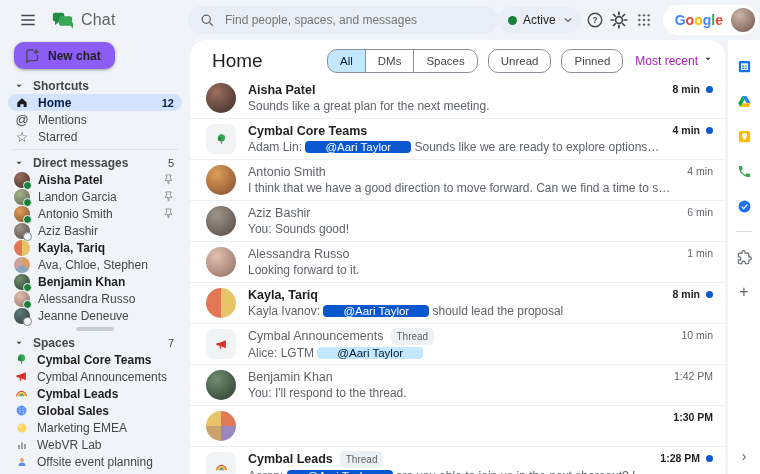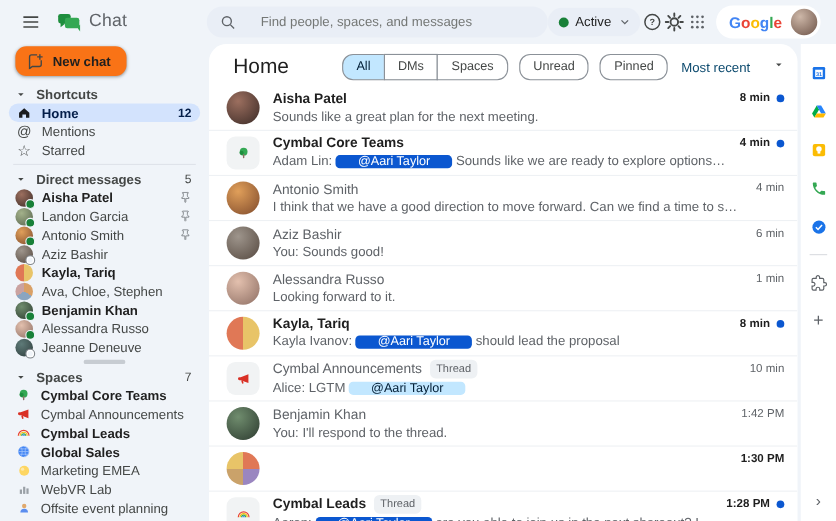--- a/index.html
+++ b/index.html
@@ -2,42 +2,42 @@
 <html><head>
 <meta charset="utf-8">
 <style>
   html,body{margin:0;padding:0;}
   body{width:760px;height:474px;overflow:hidden;font-family:"Liberation Sans","DejaVu Sans",sans-serif;background:#f0f4f9;-webkit-font-smoothing:antialiased;}
   .app{width:760px;height:474px;display:flex;flex-direction:column;}
   svg{display:block;}
   .glyph{display:inline-block;line-height:1;}
 
   
-  .topbar{height:40px;flex:0 0 40px;display:flex;align-items:center;padding:0 12px 0 16px;}
+  .topbar{height:40px;flex:0 0 40px;display:flex;align-items:center;padding:0 0 0 16px;}
   .tb-left{display:flex;align-items:center;gap:12px;flex:0 0 172px;}
   .menu-btn{width:24px;height:24px;display:flex;align-items:center;justify-content:center;cursor:pointer;}
   .logo-wrap{display:flex;align-items:center;gap:8px;}
   .app-name{font-size:16px;color:#5f6368;letter-spacing:.2px;}
-  .searchbar{flex:0 0 286px;height:28px;background:#e9eef6;border-radius:14px;display:flex;align-items:center;gap:20px;padding:0 12px;}
+  .searchbar{flex:0 0 286px;height:28px;background:#e9eef6;border-radius:14px;display:flex;align-items:center;gap:8px;padding:0 12px;}
   .searchbar input{flex:1;border:none;outline:none;background:transparent;font-size:12px;color:#1f1f1f;font-family:inherit;}
   .searchbar input::placeholder{color:#747775;}
   .tb-spacer{flex:1;}
   .status-pill{height:26px;border-radius:13px;background:#e9eef6;display:flex;align-items:center;gap:6px;padding:0 8px 0 10px;font-size:12px;color:#1f1f1f;cursor:pointer;}
   .status-dot{width:9px;height:9px;border-radius:50%;background:#188038;}
   .tb-icon{width:28px;height:28px;display:flex;align-items:center;justify-content:center;border-radius:50%;cursor:pointer;margin-left:2px;}
   .account-pill{height:30px;margin:0 2px 0 8px;border-radius:15px;background:#fff;display:flex;align-items:center;gap:8px;padding:0 3px 0 12px;cursor:pointer;}
   .wordmark{font-size:14px;font-weight:bold;letter-spacing:0;display:flex;}
   .avatar-sm{width:24px;height:24px;border-radius:50%;background:radial-gradient(circle at 35% 30%,#cdb7a8,#6c5246);}
 
   
   .main-row{flex:1;display:flex;min-height:0;}
 
   
   .leftnav{flex:0 0 190px;display:flex;flex-direction:column;font-size:12px;color:#444746;overflow:hidden;}
-  .newchat{align-self:flex-start;margin:2px 0 8px 14px;background:#f97316;border:none;border-radius:10px;padding:6px 14px 6px 11px;display:flex;align-items:center;gap:8px;font-size:12px;font-weight:bold;color:#1f1f1f;font-family:inherit;cursor:pointer;box-shadow:0 1px 2px rgba(60,64,67,.3),0 1px 3px 1px rgba(60,64,67,.15);}
+  .newchat{align-self:flex-start;margin:2px 0 8px 14px;background:#8b5cf6;border:none;border-radius:10px;padding:6px 14px 6px 11px;display:flex;align-items:center;gap:8px;font-size:12px;font-weight:bold;color:#1f1f1f;font-family:inherit;cursor:pointer;box-shadow:0 1px 2px rgba(60,64,67,.3),0 1px 3px 1px rgba(60,64,67,.15);}
   .sec-header{display:flex;align-items:center;gap:9px;height:17px;padding:0 16px 0 14px;font-weight:bold;color:#444746;cursor:pointer;}
   .sec-header .count{margin-left:auto;font-size:11px;font-weight:normal;color:#444746;}
   .nav-item{display:flex;align-items:center;gap:8px;height:17px;margin:0 8px;padding:0 8px 0 6px;border-radius:9px;cursor:pointer;}
   .nav-item.selected{background:#d3e3fd;}
   .nav-item.selected .nav-label{color:#041e49;font-weight:bold;}
   .nav-item .nav-label{white-space:nowrap;overflow:hidden;text-overflow:ellipsis;flex:1;}
   .nav-item .nav-label.bold{font-weight:bold;color:#1f1f1f;}
   .nav-item .count{font-size:11px;font-weight:bold;color:#041e49;}
   .nav-icon{width:16px;height:16px;display:flex;align-items:center;justify-content:center;flex:0 0 16px;}
   .mini-avatar{position:relative;width:16px;height:16px;border-radius:50%;flex:0 0 16px;}
@@ -53,21 +53,21 @@
   .card{flex:1;min-width:0;background:#fff;border-radius:16px 16px 0 0;display:flex;flex-direction:column;overflow:hidden;}
   .card-header{display:flex;align-items:center;padding:9px 12px 5px 22px;}
   .page-title{font-size:19px;color:#1f1f1f;}
   .ch-spacer{flex:1;}
   .seg{display:flex;}
   .seg button{height:24px;padding:0 12px;border:1px solid #8b9198;background:#fff;color:#444746;font-size:11.5px;font-family:inherit;cursor:pointer;margin-left:-1px;}
   .seg button:first-child{border-radius:10px 0 0 10px;margin-left:0;}
   .seg button:last-child{border-radius:0 10px 10px 0;}
   .seg button.sel{background:#c2e7ff;border-color:#8b9198;color:#001d35;}
   .chip{height:24px;padding:0 12px;border:1px solid #8b9198;background:#fff;color:#444746;font-size:11.5px;font-family:inherit;border-radius:10px;margin-left:10px;cursor:pointer;}
-  .sortbtn{display:flex;align-items:flex-start;gap:21px;margin-left:12px;font-size:12px;color:#0c4a6e;cursor:pointer;white-space:nowrap;}
+  .sortbtn{display:flex;align-items:flex-start;gap:5px;margin-left:12px;font-size:12px;color:#a21caf;cursor:pointer;white-space:nowrap;}
 
   .conv-list{flex:1;overflow:hidden;}
   .conv{display:flex;align-items:center;gap:12px;height:40px;padding:0 12px 0 16px;cursor:pointer;}
   .conv + .conv{border-top:1px solid #eef1f4;}
   .conv-avatar{width:30px;height:30px;border-radius:50%;flex:0 0 30px;}
   .conv-avatar.space{border-radius:8px;background:#f1f3f4;display:flex;align-items:center;justify-content:center;}
   .conv-main{flex:1;min-width:0;display:flex;flex-direction:column;justify-content:center;gap:1px;}
   .name-line{display:flex;align-items:center;gap:7px;font-size:12.5px;color:#5f6368;line-height:15px;}
   .name-line .cname{white-space:nowrap;}
   .cname.bold{font-weight:bold;color:#1f1f1f;}

